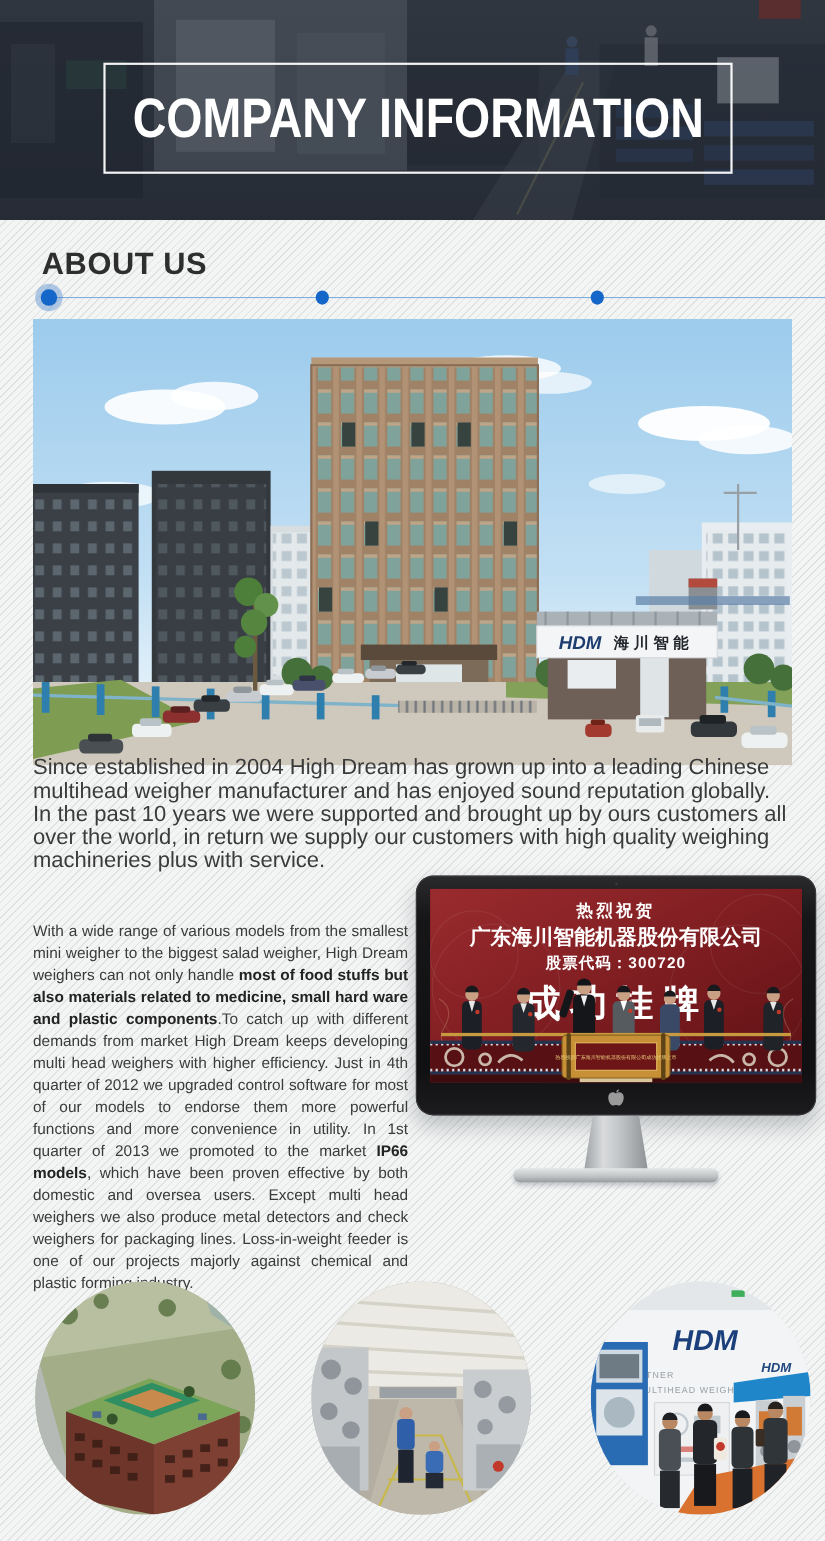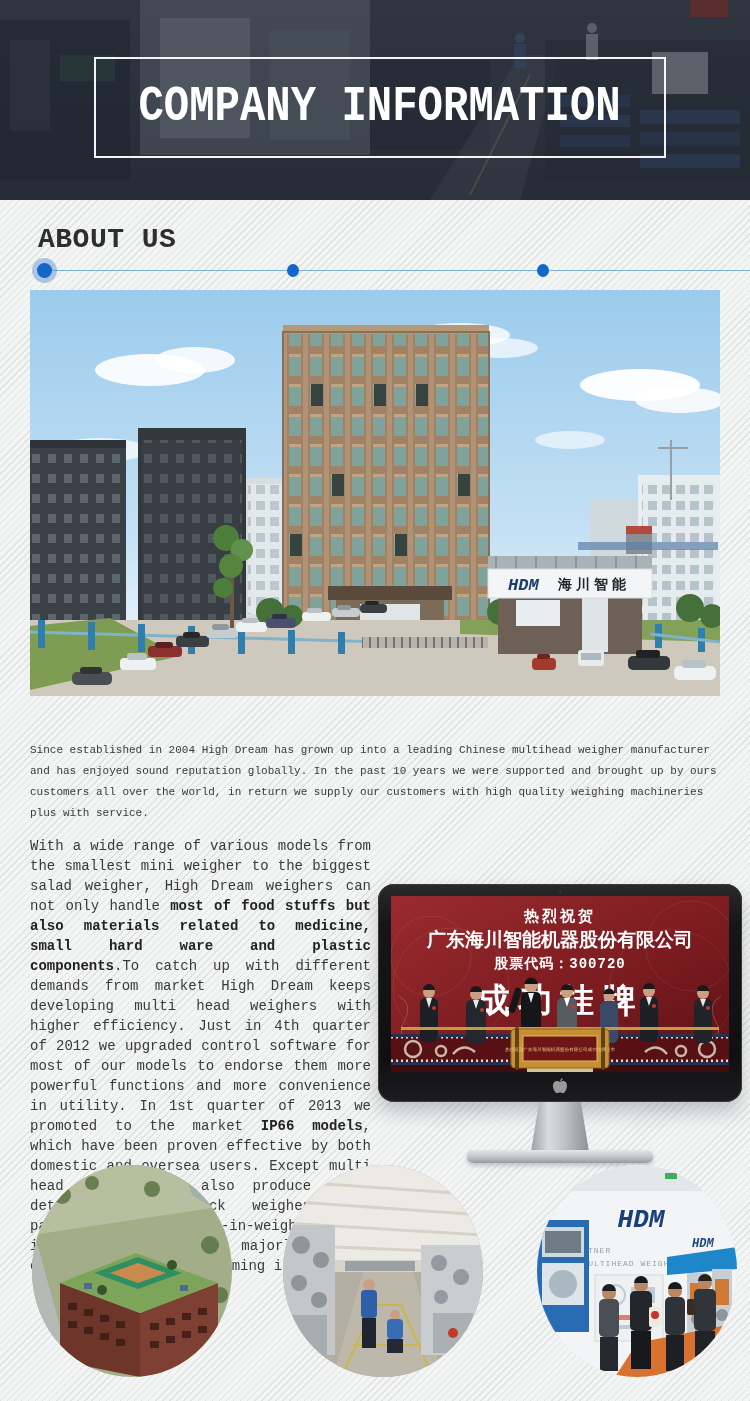--- a/index.html
+++ b/index.html
@@ -1,19 +1,19 @@
 <!DOCTYPE html>
 <html><head>
 <meta charset="utf-8">
 <style>
   * { margin:0; padding:0; box-sizing:border-box; }
   html,body { background:#e9eaea; }
   .page {
     position:relative; width:750px; height:1401px; margin:0 auto; overflow:hidden;
-    font-family:Liberation Mono, monospace; color:#3a3a3a;
+    font-family:Liberation Sans, sans-serif; color:#3a3a3a;
     background-color:#f3f4f4;
     background-image:repeating-linear-gradient(135deg, rgba(206,209,209,.5) 0 1px, rgba(255,255,255,0) 1px 5px);
   }
   
   .hero { position:absolute; left:0; top:0; width:750px; height:200px; overflow:hidden; background:#363c44; }
   .hero svg { position:absolute; left:0; top:0; }
   .hero-titlebox {
     position:absolute; left:94px; top:57px; width:572px; height:101px;
     border:2px solid rgba(255,255,255,.95);
     display:flex; align-items:center; justify-content:center;
@@ -23,25 +23,25 @@
     display:inline-block; transform:scale(.94,1.12);
   }
   
   .about-heading { position:absolute; left:38px; top:224px; font-size:28px; font-weight:bold; color:#2e2e2e; letter-spacing:.5px; }
   .timeline-line { position:absolute; left:44px; top:270px; width:706px; height:0; border-top:1px solid #7fb0dd; }
   .timeline-dot { position:absolute; border-radius:50%; background:#1467c8; }
   .dot-halo { position:absolute; border-radius:50%; background:rgba(58,123,200,.38); }
   
   .campus { position:absolute; left:30px; top:290px; width:690px; height:406px; overflow:hidden; }
   
-  .para1 { position:absolute; left:30px; top:740px; width:692px; font-size:11px; line-height:21px; color:#3a3a3a; }
+  .para1 { position:absolute; left:30px; top:688px; width:692px; font-size:20px; line-height:21px; color:#3a3a3a; }
   .cols-left { position:absolute; left:30px; top:836px; width:341px; font-size:14px; line-height:20px; color:#3a3a3a; text-align:justify; }
   .cols-left b { color:#222; }
   
-  .monitor { position:absolute; left:378px; top:884px; width:364px; height:280px; }
+  .monitor { position:absolute; left:378px; top:796px; width:364px; height:280px; }
   .monitor-bezel {
     position:absolute; left:0; top:0; width:364px; height:218px; border-radius:16px;
     background:linear-gradient(180deg,#2a2a2c 0%,#161618 18%,#101012 80%,#1c1c1e 100%);
     box-shadow:0 10px 18px rgba(40,50,60,.25), inset 0 0 0 1px #3a3a3d;
   }
   .monitor-camera { position:absolute; left:50%; top:6px; width:3px; height:3px; margin-left:-1px; border-radius:50%; background:#35353a; }
   .monitor-screen { position:absolute; left:13px; top:12px; width:338px; height:176px; overflow:hidden; background:#6f181c; }
   .apple-badge { position:absolute; left:50%; top:193px; transform:translateX(-50%); }
   .monitor-neck {
     position:absolute; left:50%; top:218px; transform:translateX(-50%);

